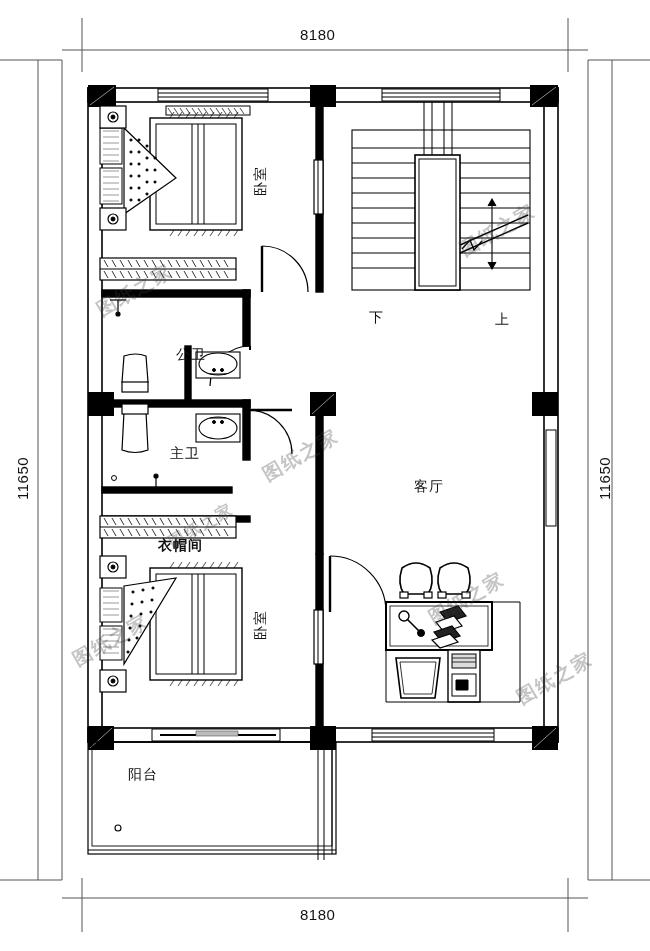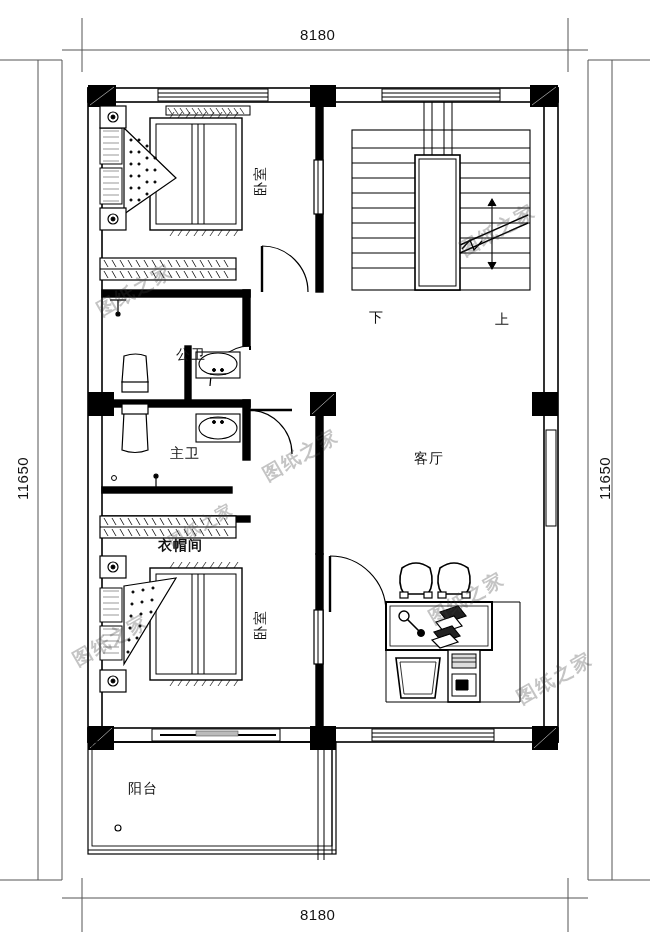--- a/index.html
+++ b/index.html
@@ -552,25 +552,25 @@
 </svg>
 
 <div class="lbl" style="left:252px;top:196px;transform:rotate(-90deg);transform-origin:left top;">卧室</div>
 
 <div class="lbl" style="left:176px;top:310px;margin-top:36px;">公卫</div>
 
 <div class="lbl" style="left:170px;top:445px;">主卫</div>
 
 <div class="lbl" style="left:158px;top:537px;font-weight:bold;">衣帽间</div>
 
-<div class="lbl" style="left:414px;top:450px;font-family:Liberation Mono, monospace;">客厅</div>
+<div class="lbl" style="left:414px;top:478px;font-family:Liberation Mono, monospace;">客厅</div>
 
 <div class="lbl" style="left:252px;top:640px;transform:rotate(-90deg);transform-origin:left top;">卧室</div>
 
-<div class="lbl" style="left:128px;top:766px;margin-top:14px;">阳台</div>
+<div class="lbl" style="left:128px;top:766px;">阳台</div>
 
 <div class="lbl" style="left:369px;top:309px;">下</div>
 
 <div class="lbl" style="left:495px;top:311px;">上</div>
 
 <div class="dim" style="left:300px;top:26px;">8180</div>
 
 <div class="dim" style="left:300px;top:906px;">8180</div>
 
 <div class="dim vert" style="left:14px;top:500px;">11650</div>

